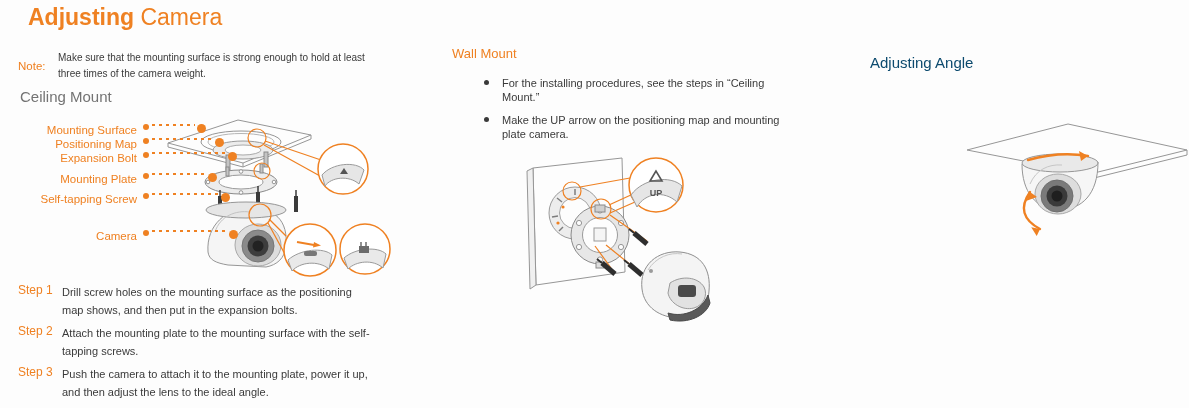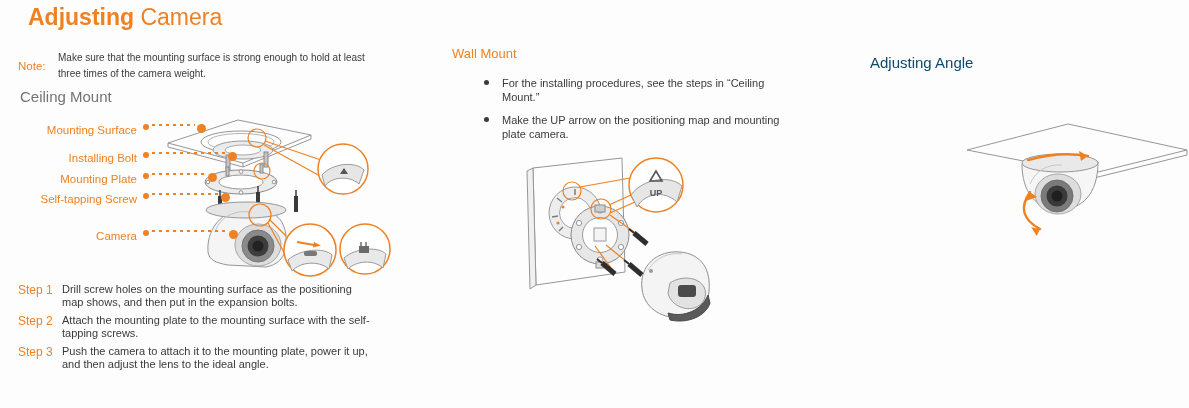--- a/index.html
+++ b/index.html
@@ -21,21 +21,21 @@
   .lbl-row{position:absolute;left:0;height:14px;display:flex;align-items:flex-start;z-index:5;}
   .lbl-row .lbl{width:137px;text-align:right;font-size:11.5px;color:#ef8122;white-space:nowrap;}
   .lbl-row .dot{width:6px;height:6px;border-radius:50%;background:#ef8122;margin-left:6px;flex:none;}
   .lbl-row .dash{height:2px;margin-left:3px;flex:none;
     background:repeating-linear-gradient(90deg,#ef8122 0 3px,transparent 3px 7px);}
   .lbl-row .dot.target{width:9px;height:9px;margin-left:2px;}
   
   .steps{position:absolute;left:18px;top:283px;}
   .step{display:flex;margin-bottom:5px;}
   .step .sl{width:44px;flex:none;font-size:12px;color:#ef8122;line-height:14px;}
-  .step .st{width:314px;font-size:11px;line-height:13px;}
+  .step .st{width:314px;font-size:11px;line-height:18px;}
   
   .bullets{position:absolute;left:480px;top:76px;width:330px;}
   .bullet{display:flex;margin-bottom:9px;}
   .bullet .bdot{width:5px;height:5px;border-radius:50%;background:#3a3a3a;margin:4px 13px 0 4px;flex:none;}
   .bullet .bt{width:302px;font-size:11px;line-height:14px;}
   svg{position:absolute;overflow:visible;}
   .svg-ceiling{left:140px;top:112px;}
   .svg-wall{left:510px;top:145px;}
   .svg-angle{left:950px;top:112px;}
 </style>
@@ -128,22 +128,28 @@
       <line x1="226" y1="130" x2="226" y2="134" stroke="#6b6b6b" stroke-width="1.5"></line>
     </g>
   </svg>
 
   <div class="lbl-row" style="top:124px;">
     <span class="lbl">Mounting Surface</span>
     <span class="dot"></span>
     <span class="dash" style="width:43px"></span>
     <span class="dot target"></span>
   </div>
+  <div class="lbl-row" style="top:138px;">
+    <span class="lbl">Positioning Map</span>
+    <span class="dot"></span>
+    <span class="dash" style="width:61px"></span>
+    <span class="dot target"></span>
+  </div>
   <div class="lbl-row" style="top:152px;">
-    <span class="lbl">Installing Bolt</span>
+    <span class="lbl">Expansion Bolt</span>
     <span class="dot"></span>
     <span class="dash" style="width:74px"></span>
     <span class="dot target"></span>
   </div>
   <div class="lbl-row" style="top:193px;">
     <span class="lbl">Self-tapping Screw</span>
     <span class="dot"></span>
     <span class="dash" style="width:67px"></span>
     <span class="dot target"></span>
   </div>

